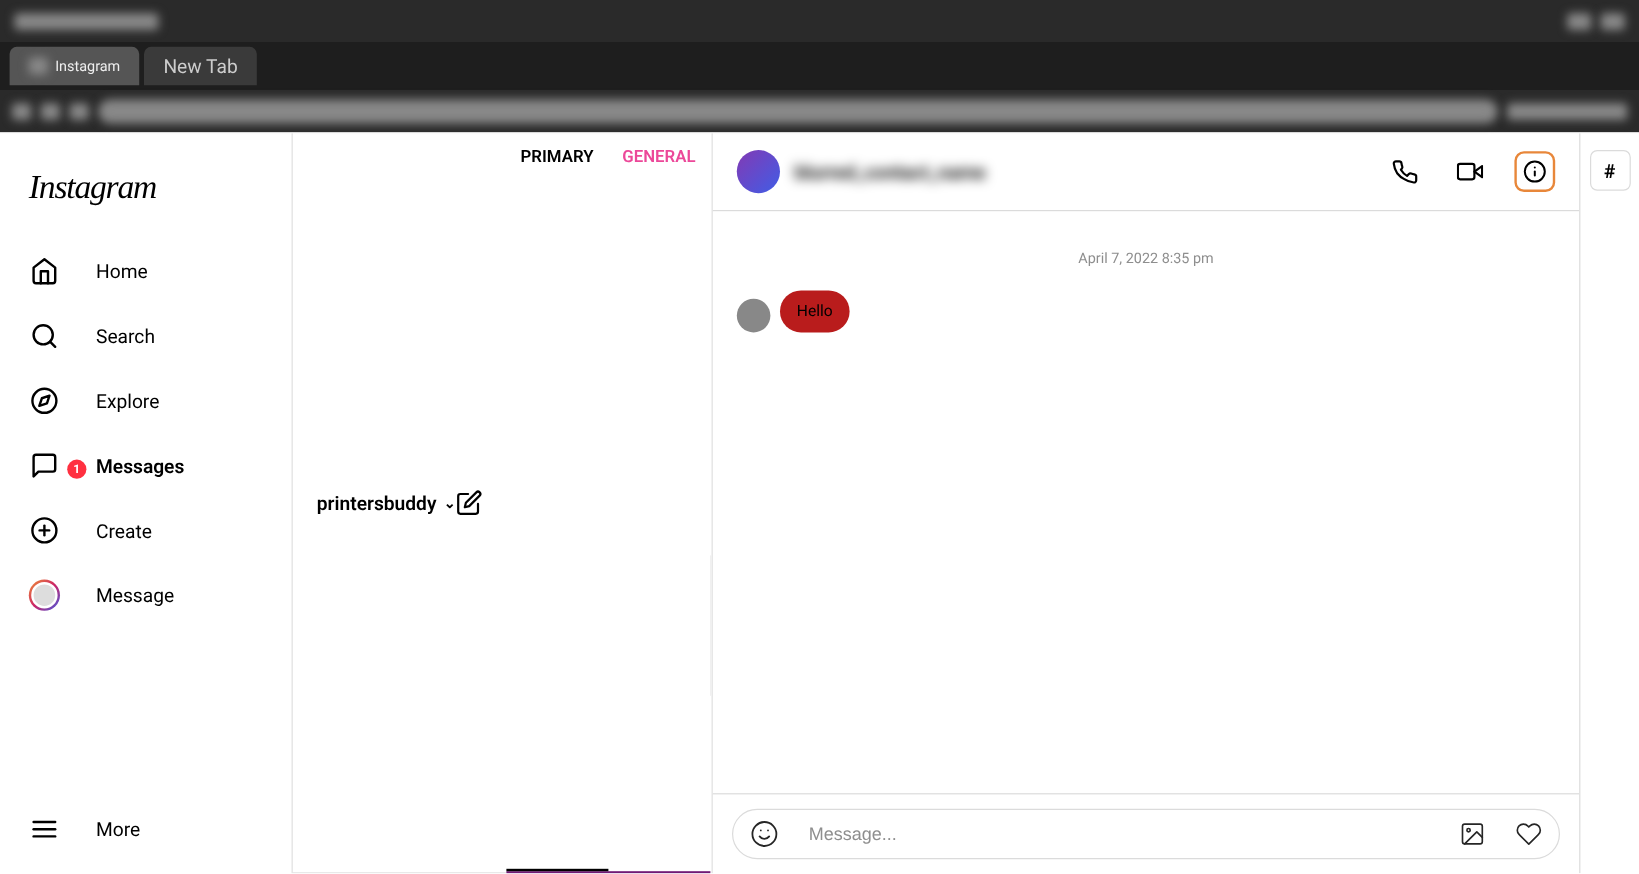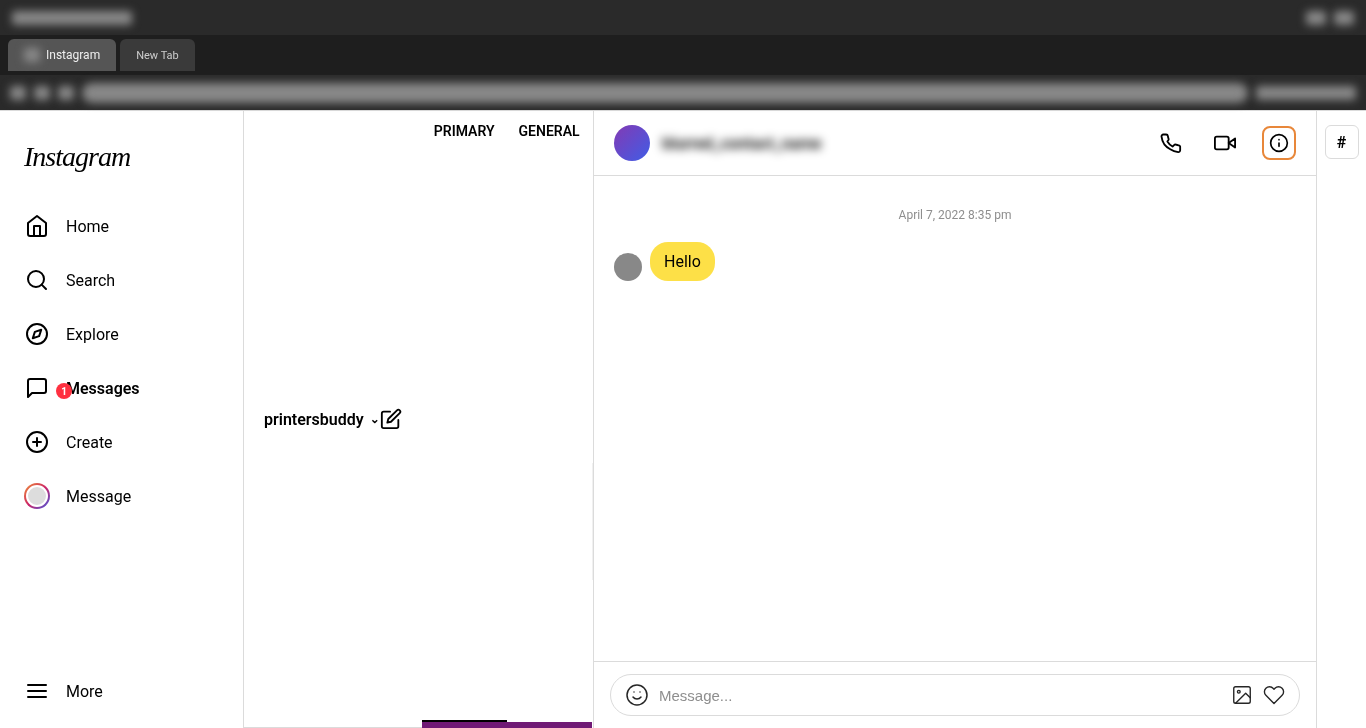--- a/index.html
+++ b/index.html
@@ -90,21 +90,21 @@
       font-size: 28px;
       font-family: 'Brush Script MT', cursive, Georgia, serif;
       font-style: italic;
       font-weight: 400;
       color: #000;
       letter-spacing: -1px;
     }
     .sidebar-item {
       display: flex;
       align-items: center;
-      gap: 16px;
+      gap: 30px;
       padding: 12px 12px;
       border-radius: 8px;
       cursor: pointer;
       font-size: 16px;
       color: #000;
       position: relative;
       transition: background 0.15s;
     }
     .sidebar-item.active {
       font-weight: 600;
@@ -163,30 +163,30 @@
       font-size: 12px;
     }
     .compose-icon {
       cursor: pointer;
       display: flex;
       align-items: center;
       justify-content: center;
     }
     .messages-tabs {
       display: flex;
-      border-bottom: 6px solid #701a75;
+      border-bottom: 2px solid #701a75;
     }
     .messages-tab {
       flex: 1;
       text-align: center;
       padding: 12px;
       font-size: 14px;
       font-weight: 600;
       cursor: pointer;
-      color: #000000;
+      color: #ec4899;
       border-bottom: 2px solid transparent;
     }
     .messages-tab.active {
       color: #000;
       border-bottom: 2px solid #000;
     }
 
     
     .conversation-list {
       flex: 1;
@@ -300,24 +300,24 @@
       font-size: 12px;
       color: #8e8e8e;
       margin: 12px 0;
     }
     .message-row {
       display: flex;
       align-items: flex-end;
       gap: 8px;
     }
     .message-bubble {
-      background: #fde047;
+      background: #b91c1c;
       border-radius: 18px;
       padding: 10px 14px;
-      font-size: 16px;
+      font-size: 13px;
       max-width: 60%;
     }
     .message-avatar {
       width: 28px;
       height: 28px;
       border-radius: 50%;
       background: #888;
       flex-shrink: 0;
     }
 
@@ -329,21 +329,21 @@
       align-items: center;
       gap: 12px;
     }
     .chat-input-wrapper {
       flex: 1;
       border: 1px solid #dbdbdb;
       border-radius: 22px;
       display: flex;
       align-items: center;
       padding: 8px 14px;
-      gap: 10px;
+      gap: 25px;
     }
     .chat-input {
       flex: 1;
       border: none;
       outline: none;
       font-size: 15px;
       color: #000;
       background: transparent;
     }
     .chat-input::placeholder {
@@ -398,21 +398,21 @@
       <span class="blurred-text" style="width:20px;height:14px;">&nbsp;</span>
       <span class="blurred-text" style="width:20px;height:14px;">&nbsp;</span>
     </span>
   </div>
   <div class="browser-tab-bar">
     <div class="browser-tab active">
       <span class="blurred-text" style="width:16px;height:14px;">&nbsp;</span>
       <span style="font-size:12px;color:#eee;">Instagram</span>
     </div>
     <div class="browser-tab">
-      <span style="font-size:11px;">New Tab</span>
+      <span style="font-size:16px;">New Tab</span>
     </div>
   </div>
   <div class="browser-nav-bar">
     <span class="blurred-text" style="width:16px;height:14px;">&nbsp;</span>
     <span class="blurred-text" style="width:16px;height:14px;">&nbsp;</span>
     <span class="blurred-text" style="width:16px;height:14px;">&nbsp;</span>
     <span class="blurred-text" style="flex:1;height:20px;border-radius:10px;">&nbsp;</span>
     <span class="blurred-text" style="width:100px;height:14px;">&nbsp;</span>
   </div>
 </div>

